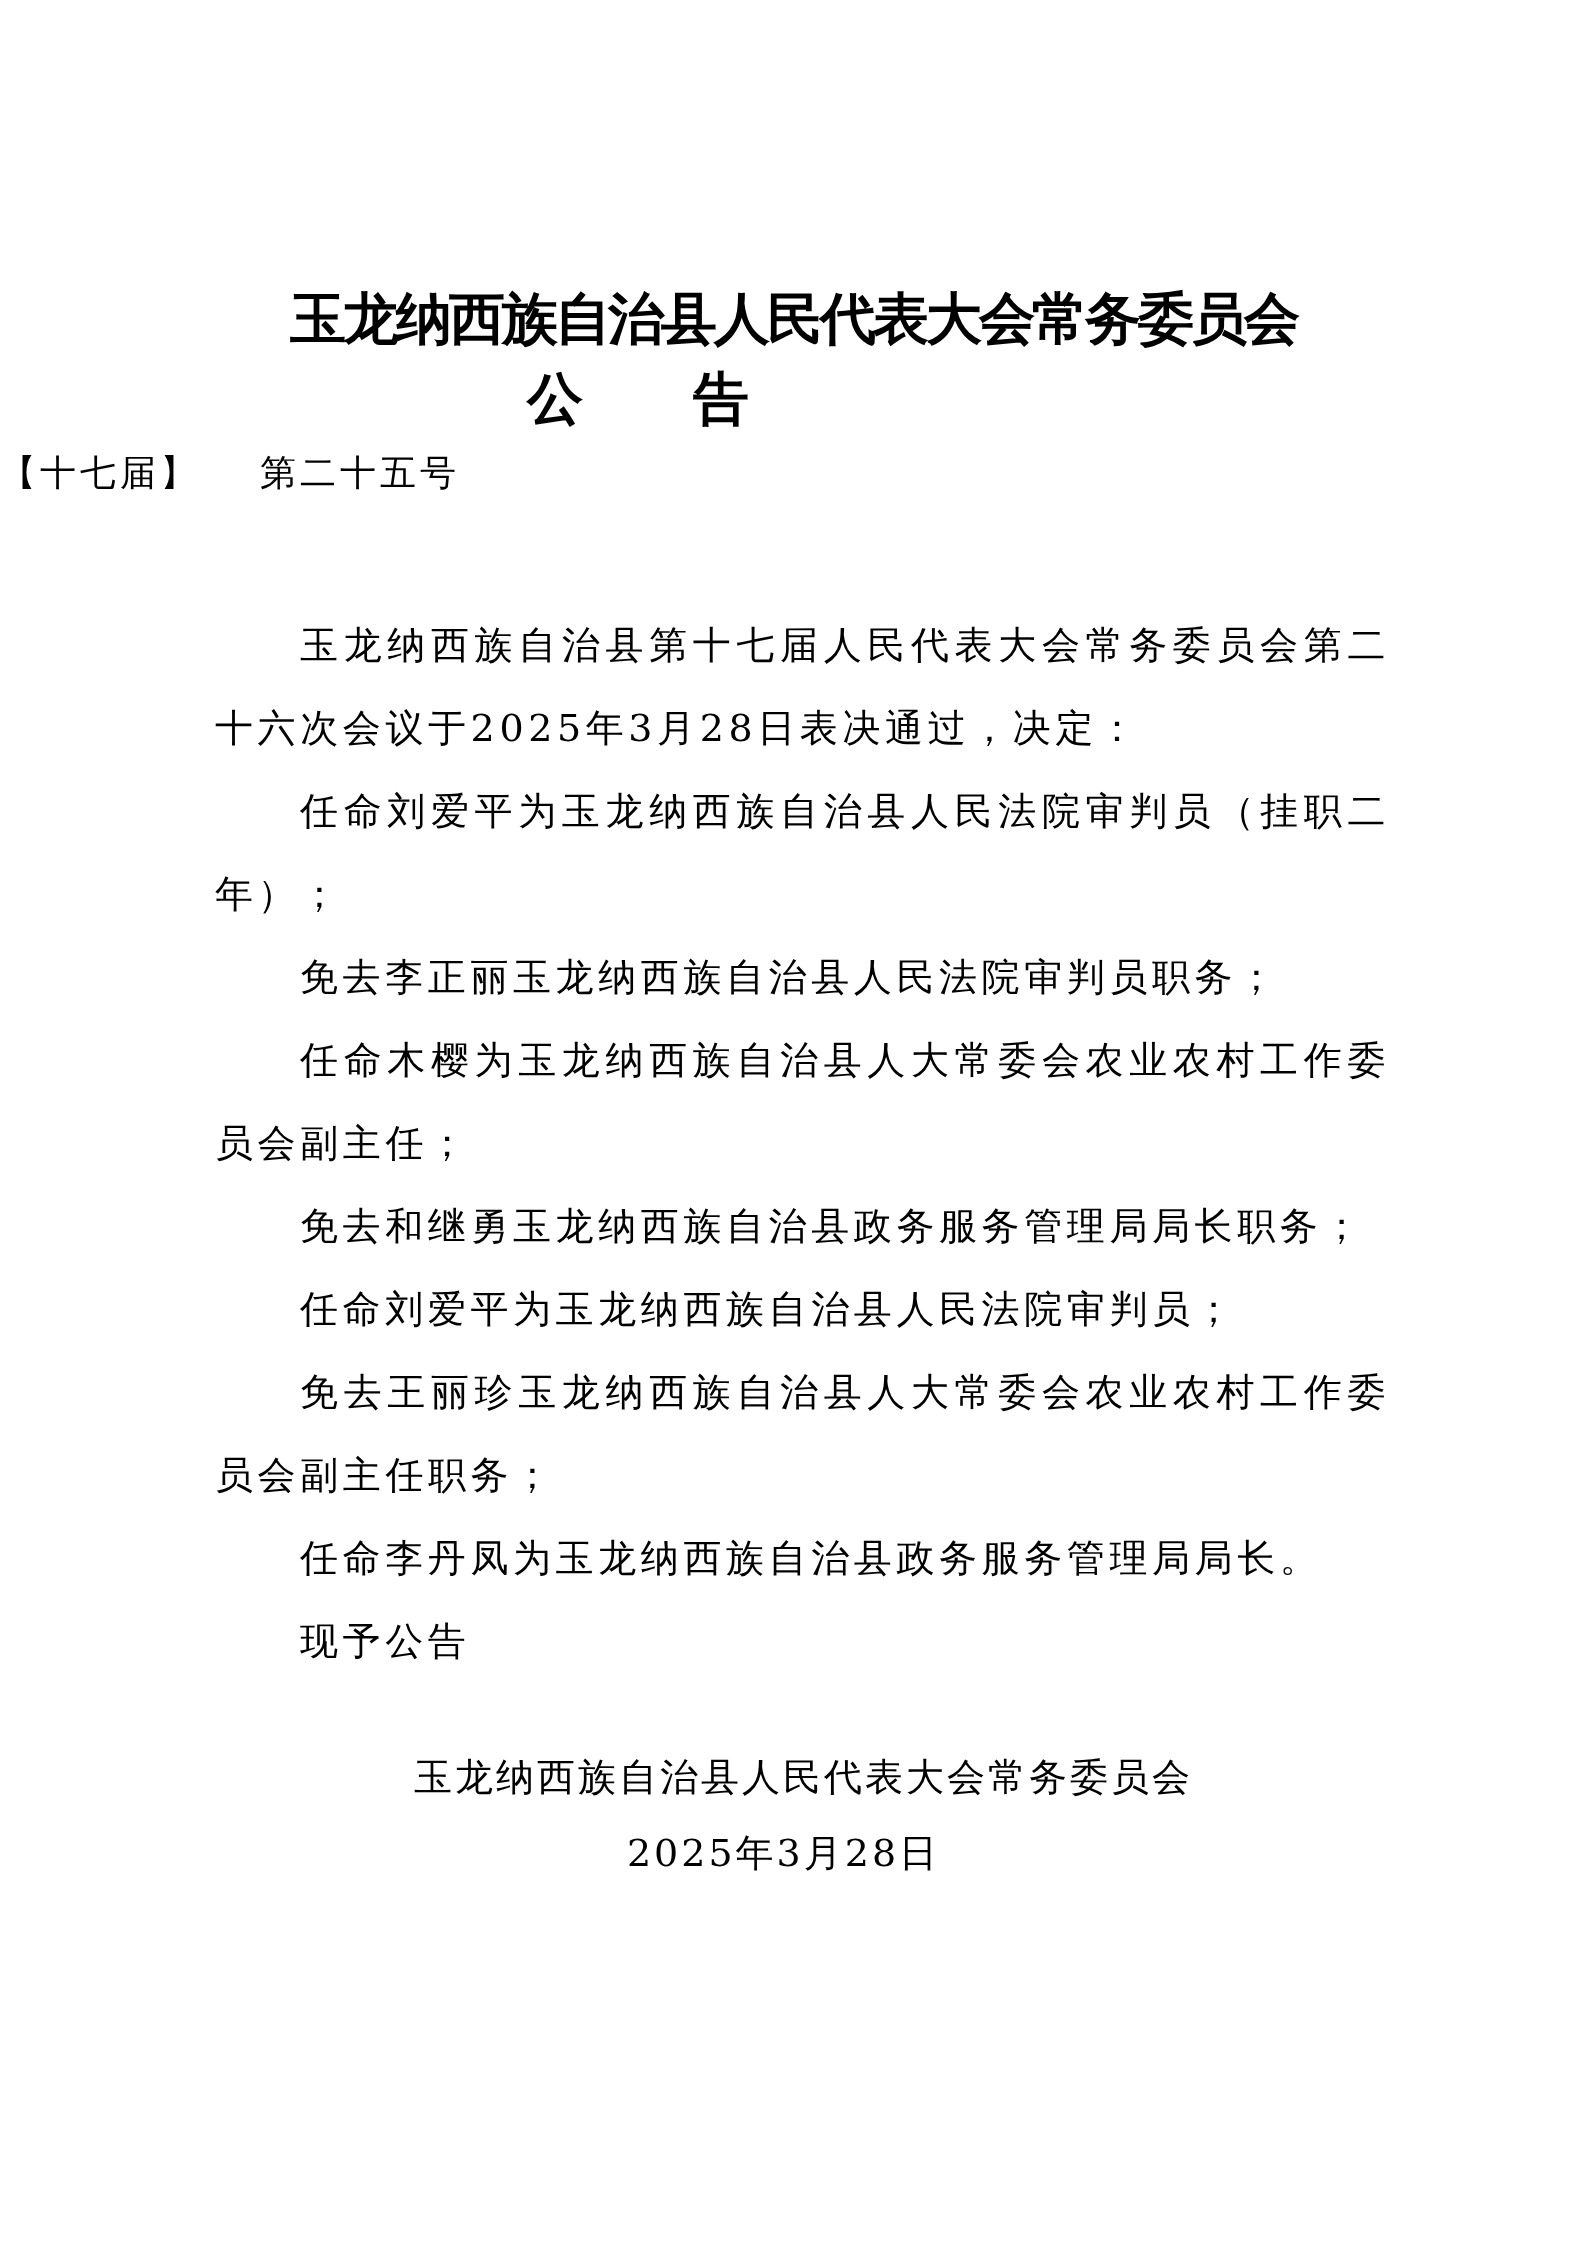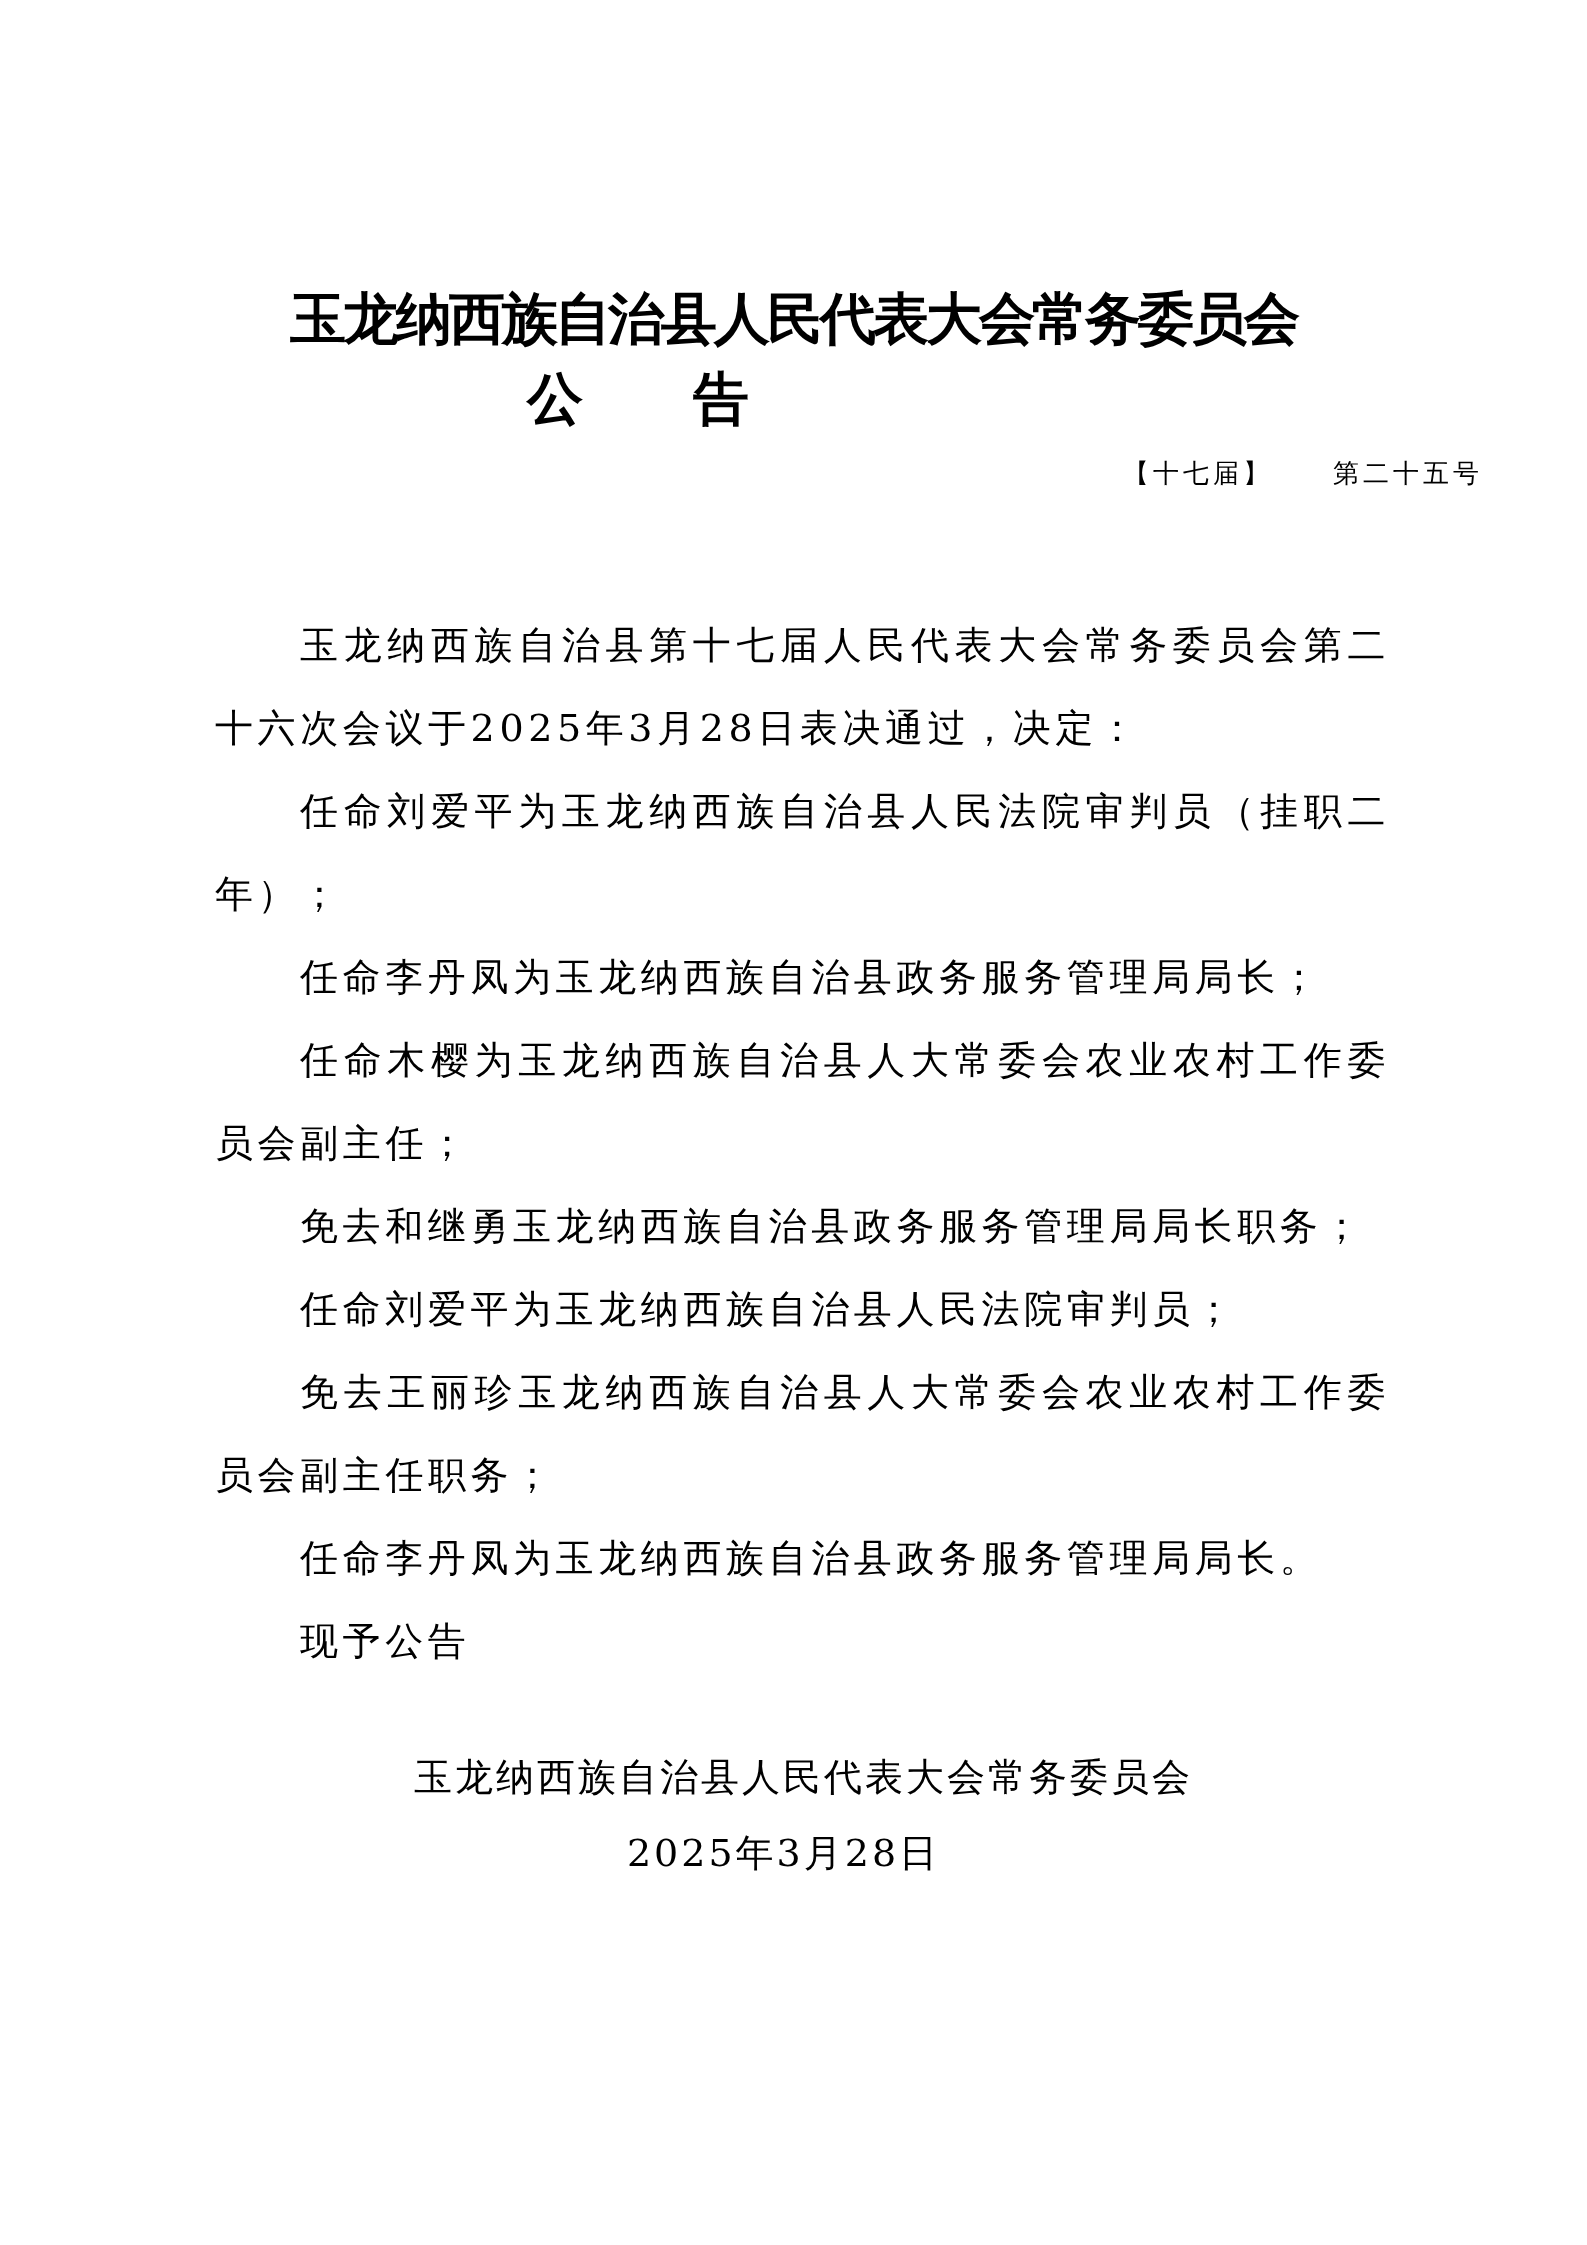--- a/index.html
+++ b/index.html
@@ -10,23 +10,23 @@
     font-family: "DejaVu Sans", "Liberation Sans", sans-serif; font-weight: bold;
     font-size: 56px; letter-spacing: -3px; top: 284px; line-height: 70px;
   }
   .subtitle {
     position: absolute; left: 0; width: 1276px; text-align: center;
     font-family: "DejaVu Sans", "Liberation Sans", sans-serif; font-weight: bold;
     font-size: 56px; top: 364px; line-height: 70px;
   }
   .subtitle .gap { display: inline-block; width: 110px; }
   .docno {
-    position: absolute; left: 0; width: 1483px; text-align: right;
+    position: absolute; left: 0; width: 1483px; text-align: left;
     font-family: "DejaVu Serif", "Liberation Serif", serif;
-    font-size: 26px; top: 448px; line-height: 50px; letter-spacing: 4px;
+    font-size: 36px; top: 448px; line-height: 50px; letter-spacing: 4px;
   }
   .docno .gap { display: inline-block; width: 60px; }
   .body {
     position: absolute; left: 215px; top: 604px; width: 1175px;
     font-family: "DejaVu Serif", "Liberation Serif", serif;
     font-size: 38px; line-height: 83px; letter-spacing: 4.6px;
     text-align: justify;
   }
   .body p { margin: 0; text-indent: 85px; }
   .signature {
@@ -48,21 +48,21 @@
     <span>公</span><span class="gap"></span><span>告</span>
   </div>
 
   <div class="docno">
     <span>【十七届】</span><span class="gap"></span><span>第二十五号</span>
   </div>
 
   <div class="body">
     <p>玉龙纳西族自治县第十七届人民代表大会常务委员会第二十六次会议于2025年3月28日表决通过，决定：</p>
     <p>任命刘爱平为玉龙纳西族自治县人民法院审判员（挂职二年）；</p>
-    <p>任命李丹凤为玉龙纳西族自治县政务服务管理局局长；</p>
+    <p>免去李正丽玉龙纳西族自治县人民法院审判员职务；</p>
     <p>任命木樱为玉龙纳西族自治县人大常委会农业农村工作委员会副主任；</p>
     <p>免去和继勇玉龙纳西族自治县政务服务管理局局长职务；</p>
     <p>任命刘爱平为玉龙纳西族自治县人民法院审判员；</p>
     <p>免去王丽珍玉龙纳西族自治县人大常委会农业农村工作委员会副主任职务；</p>
     <p>任命李丹凤为玉龙纳西族自治县政务服务管理局局长。</p>
     <p>现予公告</p>
   </div>
 
   <div class="signature sig-org">玉龙纳西族自治县人民代表大会常务委员会</div>
   <div class="signature sig-date">2025年3月28日</div>

